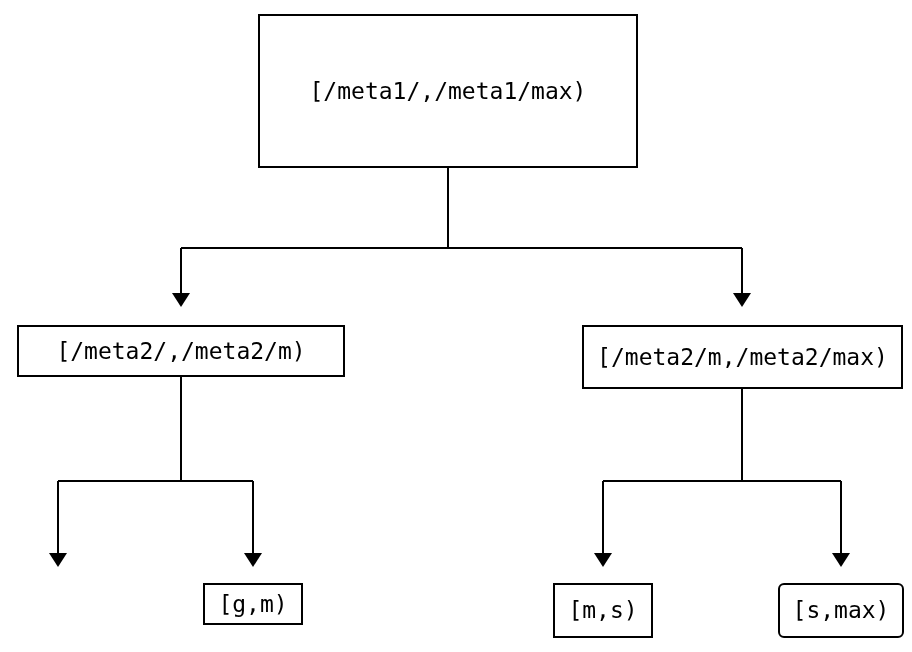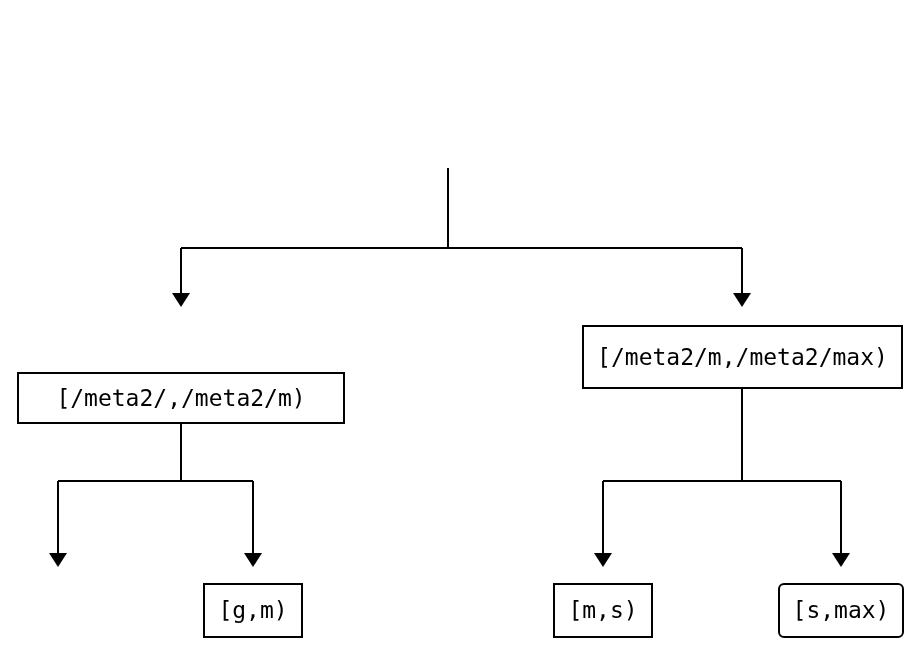--- a/index.html
+++ b/index.html
@@ -29,24 +29,24 @@
     background: #ffffff;
     color: #000000;
     display: flex;
     align-items: center;
     justify-content: center;
     font-size: 23px;
     line-height: 1;
     white-space: nowrap;
   }
   .node-root   { left: 258px; top: 14px;  width: 380px; height: 154px; }
-  .node-left   { left: 17px;  top: 325px; width: 328px; height: 52px; margin-top: 47px;  }
+  .node-left   { left: 17px;  top: 325px; width: 328px; height: 52px;  }
   .node-right  { left: 582px; top: 325px; width: 321px; height: 64px;  }
   .node-leaf-ag   { left: 8px;   top: 583px; width: 100px; height: 55px; }
-  .node-leaf-gm   { left: 203px; top: 583px; width: 100px; height: 55px; }
+  .node-leaf-gm   { left: 203px; top: 583px; width: 100px; height: 42px; }
   .node-leaf-ms   { left: 553px; top: 583px; width: 100px; height: 55px; }
   .node-leaf-smax { left: 778px; top: 583px; width: 126px; height: 55px; border-radius: 6px; }
 </style>
 </head>
 <body>
 
 <div class="canvas">
 
   <svg class="connectors" viewBox="0 0 912 652" xmlns="http://www.w3.org/2000/svg">
 
@@ -71,20 +71,23 @@
     <g stroke="#000000" stroke-width="2" fill="none">
       <path d="M742 377 V481"></path>
       <path d="M603 481 H841"></path>
       <path d="M603 481 V553"></path>
       <path d="M841 481 V553"></path>
     </g>
     <polygon fill="#000000" points="594,553 612,553 603,567"></polygon>
     <polygon fill="#000000" points="832,553 850,553 841,567"></polygon>
   </svg>
 
+  <div class="node node-root">
+    <span>[/meta1/,/meta1/max)</span>
+  </div>
 
   <div class="node node-left">
     <span>[/meta2/,/meta2/m)</span>
   </div>
 
   <div class="node node-right">
     <span>[/meta2/m,/meta2/max)</span>
   </div>
 
 

